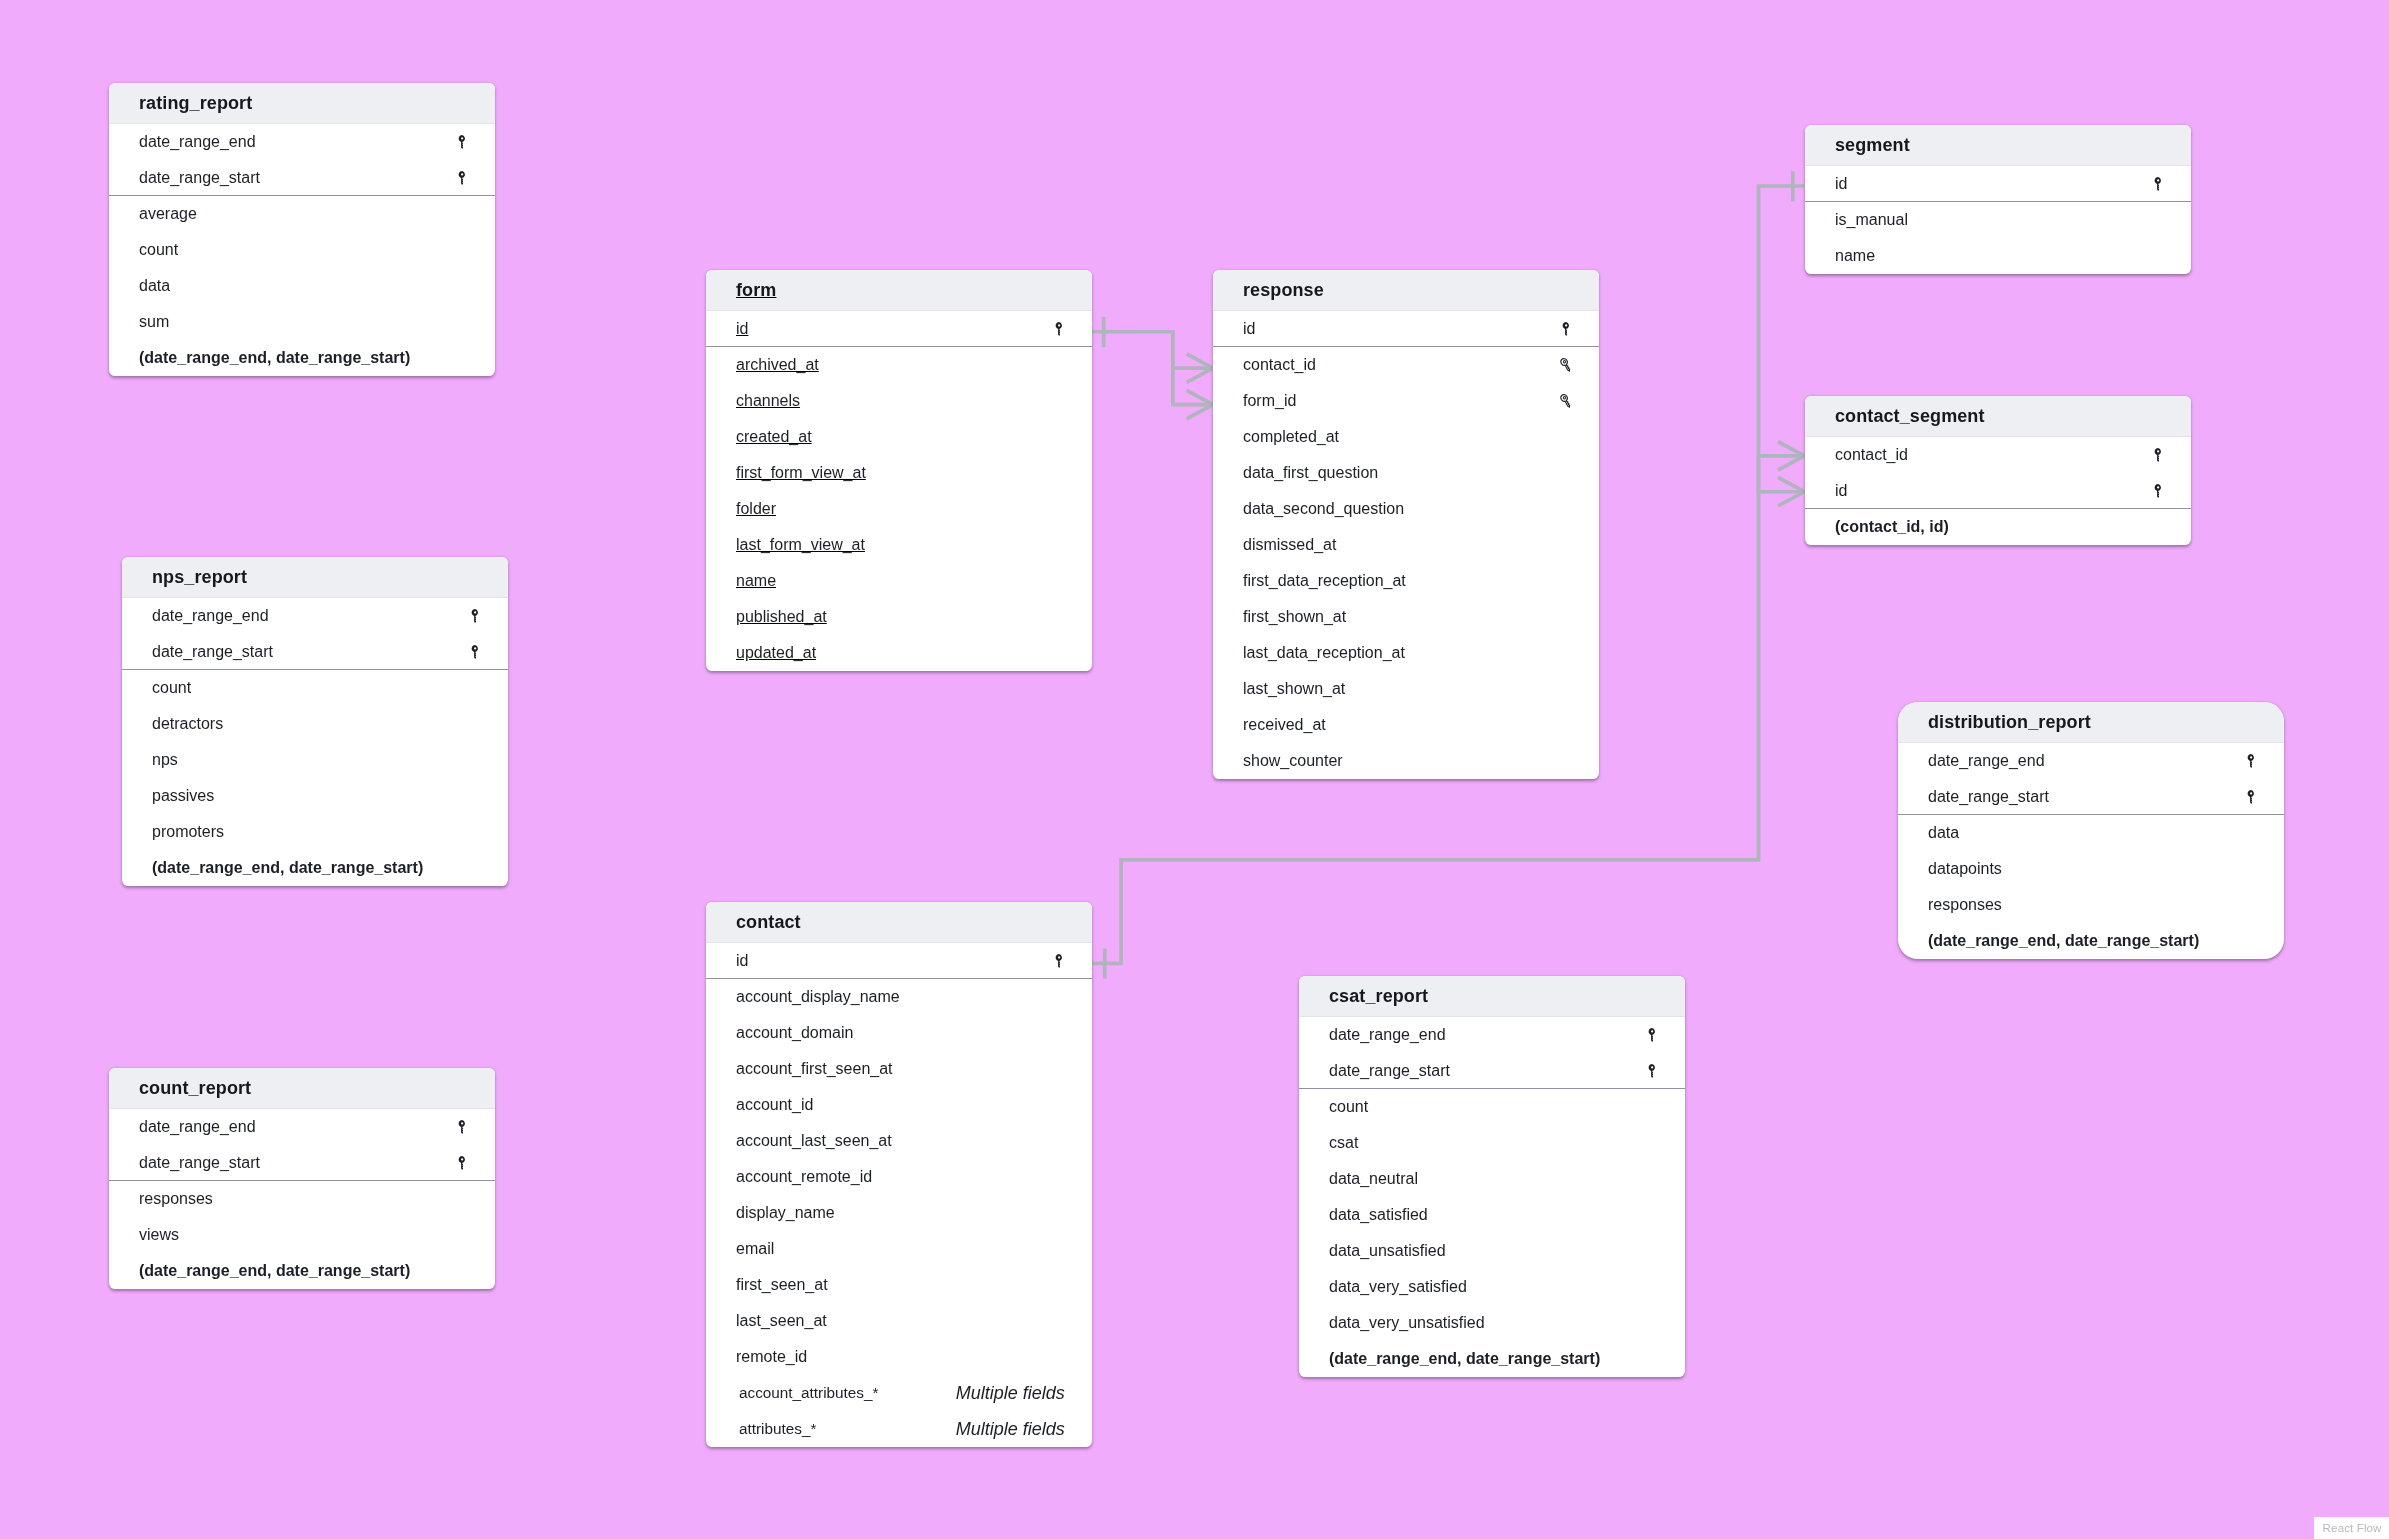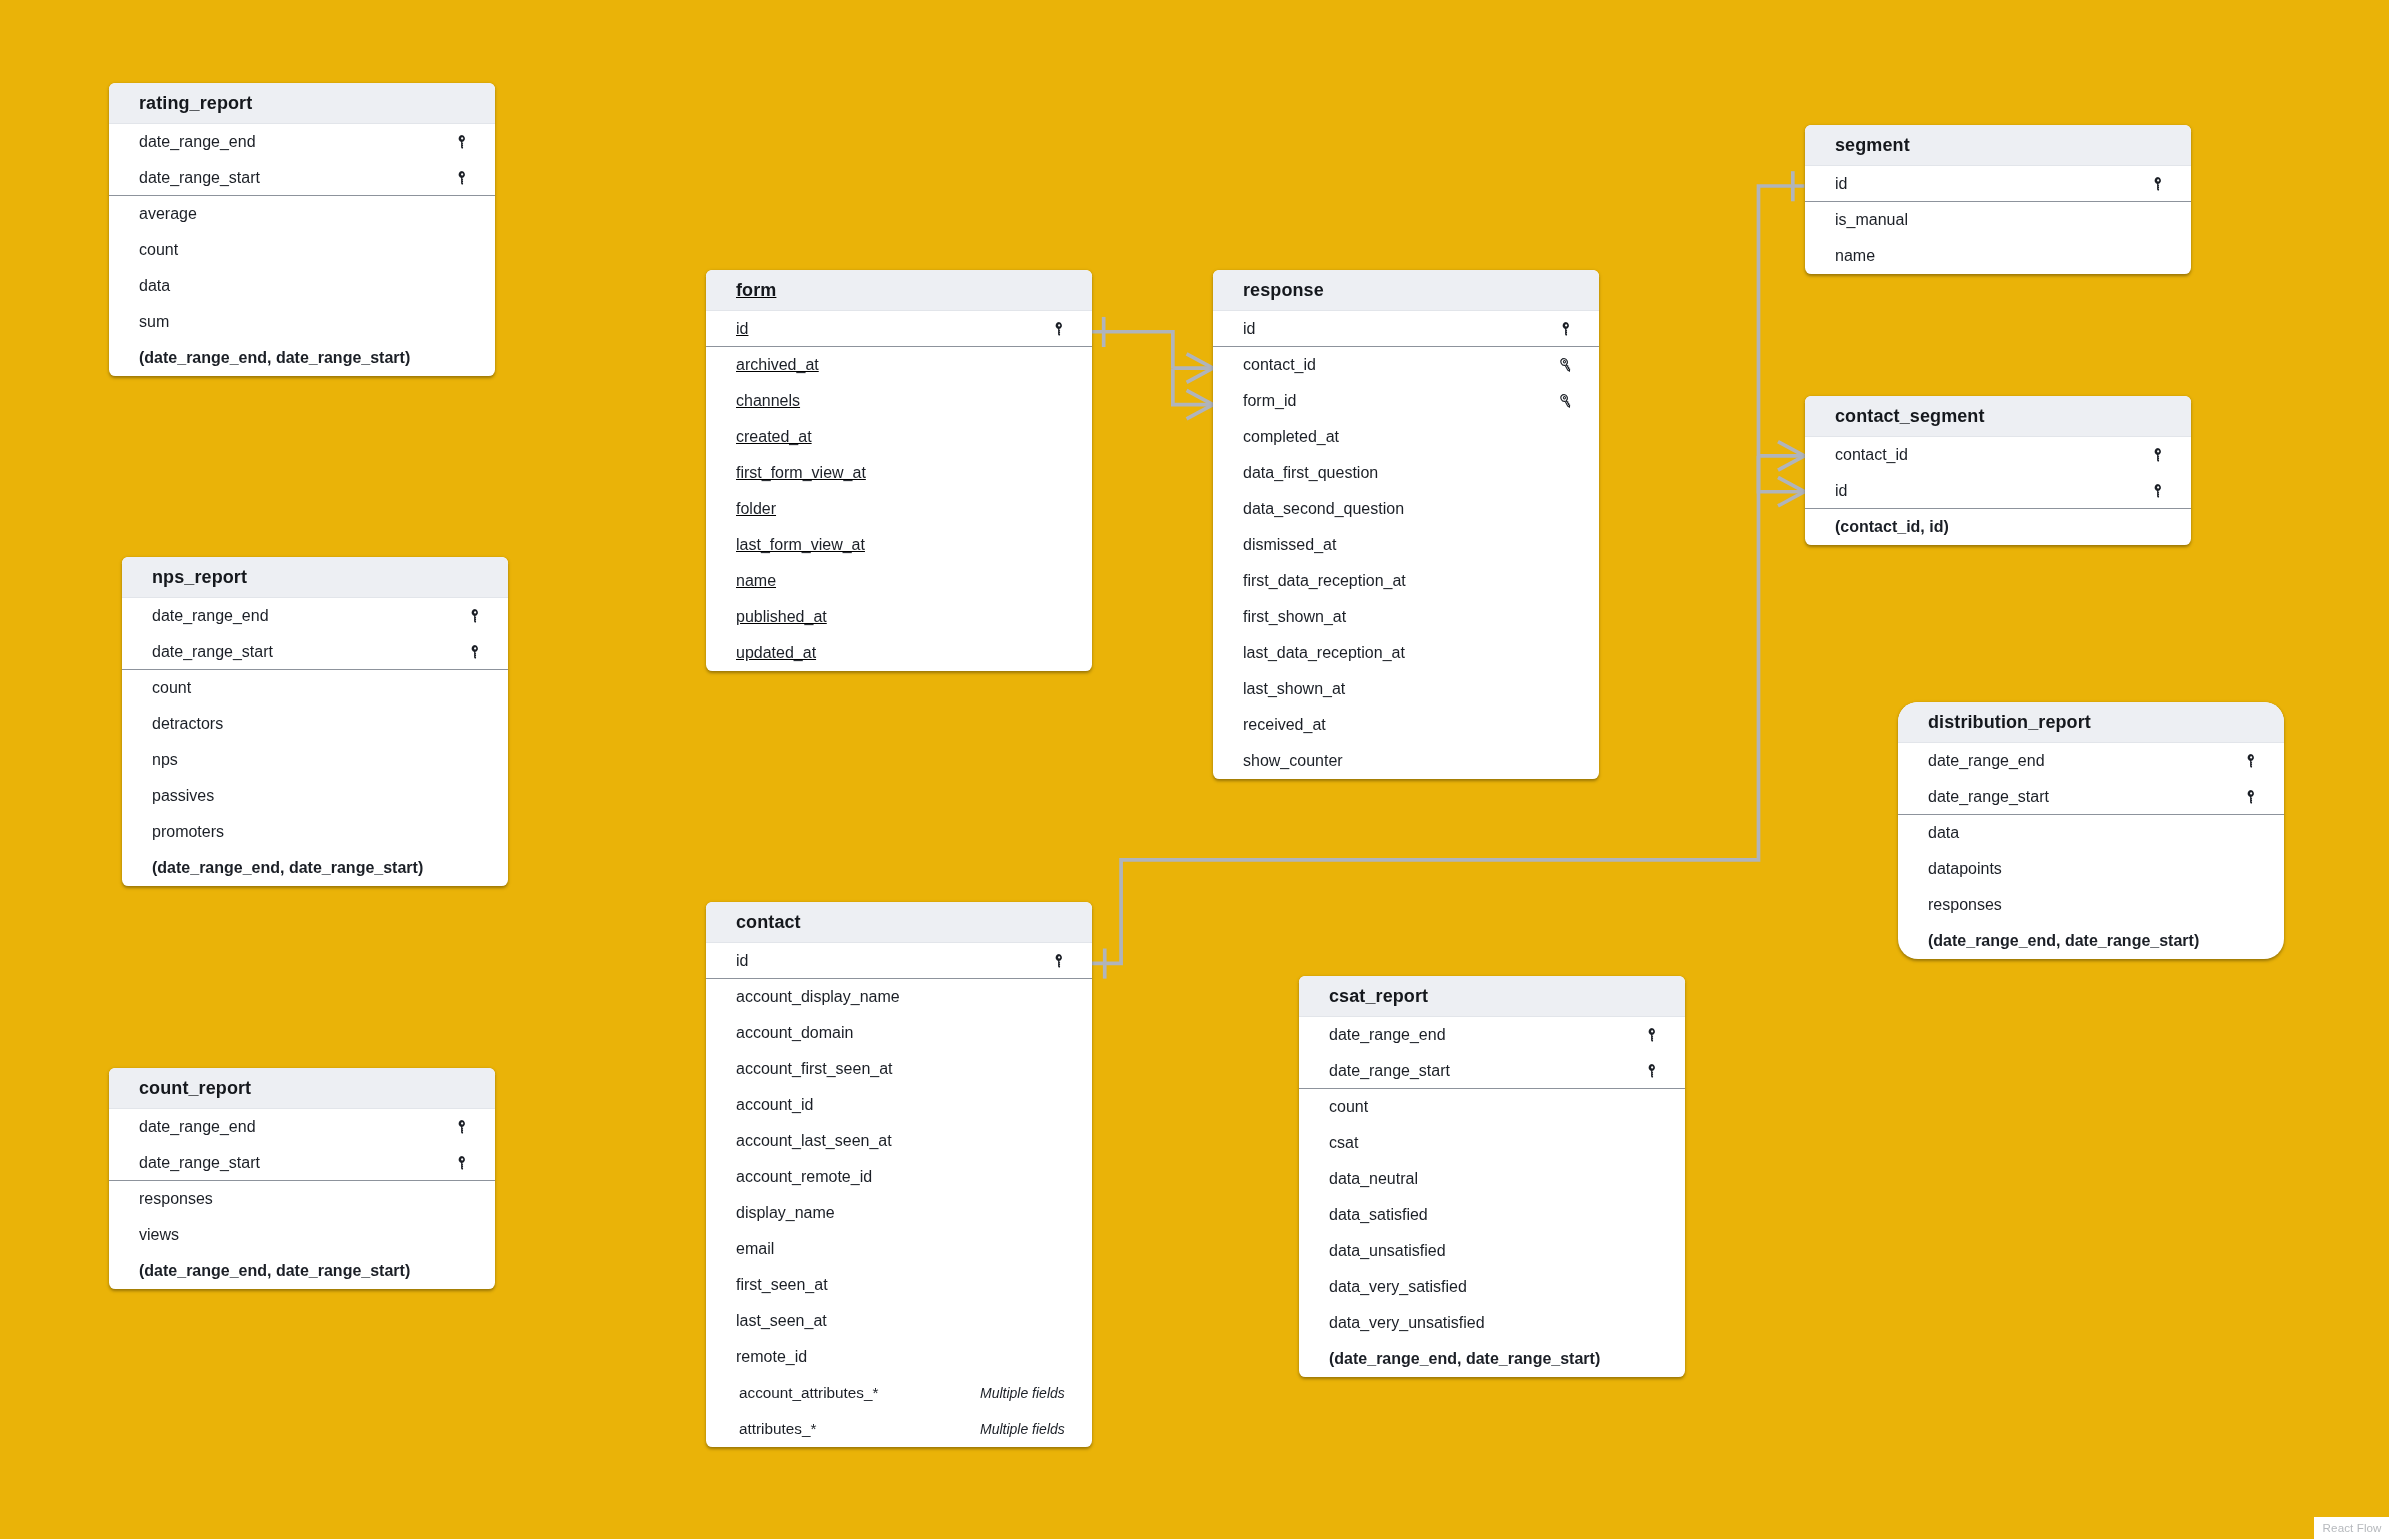--- a/index.html
+++ b/index.html
@@ -1,21 +1,21 @@
 <!DOCTYPE html>
 <html style="font-size:8.5px"><head>
 <meta charset="utf-8">
 <style>
   html,body{margin:0;padding:0;background:#000;}
   body{
     width:2389px;height:1539px;position:relative;overflow:hidden;
     font-family:"Liberation Sans","DejaVu Sans",sans-serif;
     -webkit-font-smoothing:antialiased;
   }
-  #canvas{position:absolute;inset:0;background:#eab308;}
+  #canvas{position:absolute;inset:0;background:#f0abfc;}
   svg#edges{position:absolute;left:0;top:0;width:2389px;height:1539px;pointer-events:none;}
 
   .table-node{
     position:absolute;
     background:#ffffff;
     border-radius:6.3px;
     box-shadow:0 1.1px 3.2px rgba(0,0,0,.35);
     overflow:hidden;
     box-sizing:border-box;
   }
@@ -36,21 +36,21 @@
     display:flex;align-items:center;
     padding:0 24px 0 30px;
     box-sizing:border-box;
     position:relative;
   }
   .row .col-name{
     font-size:16px;color:#1b1f26;white-space:nowrap;flex:0 0 auto;
   }
   .row .col-spacer{flex:1 1 auto;}
   .row .col-note{
-    font-size:14px;color:#1b1f26;font-style:italic;white-space:nowrap;
+    font-size:18px;color:#1b1f26;font-style:italic;white-space:nowrap;
     padding-right:3.2px;
   }
   .row.pk-sep{border-bottom:1.1px solid #8d939c;}
   .row.composite .col-name{font-weight:700;}
   .row.attr{padding-left:33px;}
   .row.attr .col-name{font-size:15.3px;}
 
   .keyicon{flex:0 0 auto;width:18px;height:18px;display:block;}
 
   .watermark{

